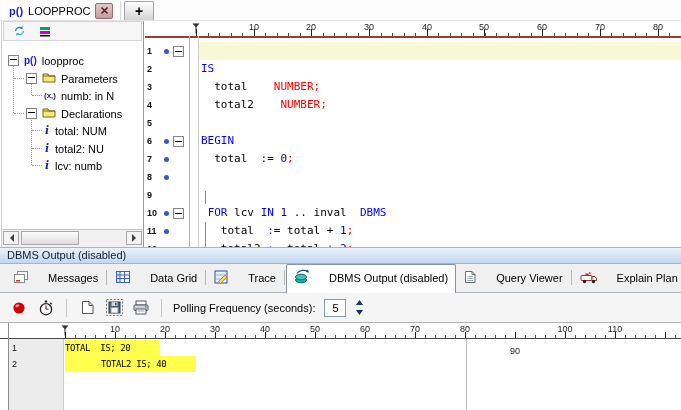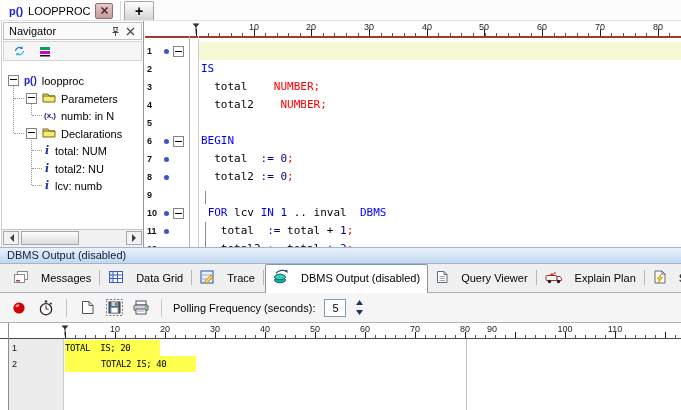--- a/index.html
+++ b/index.html
@@ -81,21 +81,21 @@
 
   
   .dbms-header{position:absolute;left:0;top:247px;width:681px;height:17px;box-sizing:border-box;
                background:linear-gradient(#e9f2fc,#c2d7ee);border-top:1px solid #9fb6cc;
                border-bottom:1px solid #9fb6cc;line-height:15px;padding-left:7px;color:#121e30;}
 
   
   .bottom-tabs{position:absolute;left:0;top:264px;width:681px;height:29px;background:#f0f0f0;
                border-bottom:1px solid #a8b2bc;box-sizing:border-box;display:flex;align-items:flex-end;
                padding-left:6px;}
-  .btab{display:flex;align-items:center;gap:12px;padding:4px 7px 6px 7px;position:relative;white-space:nowrap;margin-top:36px;}
+  .btab{display:flex;align-items:center;gap:19px;padding:4px 7px 6px 7px;position:relative;white-space:nowrap;margin-top:36px;}
   .btab.sel{background:#fff;border:1px solid #8796a4;border-bottom:none;border-radius:2px 2px 0 0;
             margin-bottom:-1px;padding-bottom:7px;z-index:2;}
   .tabsep{width:1px;height:15px;background:#b6b6b6;margin:0 1px 7px 1px;flex:none;}
 
   
   .out-toolbar{position:absolute;left:0;top:293px;width:681px;height:30px;background:#f5f5f5;
                border-bottom:1px solid #b4b4b4;box-sizing:border-box;display:flex;align-items:center;
                gap:5px;padding-left:8px;}
   .tbtn{width:22px;height:22px;display:flex;align-items:center;justify-content:center;}
   .tsep{width:1px;height:18px;background:#c6c6c6;margin:0 4px;}
@@ -133,34 +133,20 @@
             <path d="M1.5 1.5l6 6M7.5 1.5l-6 6" stroke="#5d1f1f" stroke-width="1.6"></path>
           </svg>
       </span>
     </div>
     <div class="plus-tab">+</div>
   </div>
 
   <div class="main">
 
     <div class="navigator">
-      <div class="nav-header">
-        <span class="nav-title">Navigator</span>
-        <span class="nav-hbtn">
-          <svg width="11" height="11" viewBox="0 0 11 11">
-              <path d="M3 1.5h5M4 1.5v4h3v-4M2.5 6.5h6" stroke="#4a4a5a" fill="none"></path>
-              <line x1="5.5" y1="6.5" x2="5.5" y2="10" stroke="#4a4a5a"></line>
-            </svg>
-        </span>
-        <span class="nav-hbtn">
-          <svg width="9" height="9" viewBox="0 0 9 9">
-              <path d="M1 1l7 7M8 1l-7 7" stroke="#444" stroke-width="1.2"></path>
-            </svg>
-        </span>
-      </div>
       <div class="nav-toolbar">
         <span class="nav-tbtn">
           <svg width="13" height="12" viewBox="0 0 13 12">
               <path d="M2.5 6a4 4 0 0 1 6.8-2.4" fill="none" stroke="#2d7dd2" stroke-width="1.4"></path>
               <path d="M9.5 1v3h-3z" fill="#2d7dd2"></path>
               <path d="M10.5 6a4 4 0 0 1-6.8 2.4" fill="none" stroke="#35b5e5" stroke-width="1.4"></path>
               <path d="M3.5 11V8h3z" fill="#35b5e5"></path>
             </svg>
         </span>
         <span class="nav-tbtn">
@@ -282,21 +268,20 @@
           <span class="code"><span class="k">BEGIN</span></span>
         </div>
         <div class="cl">
           <span class="ln">7</span>
           <span class="dot"></span>
           <span class="code"><span class="pl">  total  </span><span class="nv">:= 0</span><span class="rd">;</span></span>
         </div>
         <div class="cl">
           <span class="ln">8</span>
           <span class="dot"></span>
-          <span class="code"><span class="pl">  total2 </span><span class="nv">:= 0</span><span class="rd">;</span></span>
         </div>
         <div class="cl">
           <span class="ln">9</span>
         </div>
         <div class="cl">
           <span class="ln">10</span>
           <span class="dot"></span>
           <span class="fold"></span>
           <span class="code"><span class="pl"> </span><span class="k">FOR</span><span class="pl"> lcv </span><span class="k">IN</span><span class="pl"> </span><span class="nv">1</span><span class="pl"> .. inval  </span><span class="k">DBMS</span></span>
         </div>
@@ -450,21 +435,21 @@
           </svg>
       </span>
       <span class="rlabel" style="left:115px;">10</span>
       <span class="rlabel" style="left:165px;">20</span>
       <span class="rlabel" style="left:215px;">30</span>
       <span class="rlabel" style="left:265px;">40</span>
       <span class="rlabel" style="left:315px;">50</span>
       <span class="rlabel" style="left:365px;">60</span>
       <span class="rlabel" style="left:415px;">70</span>
       <span class="rlabel" style="left:465px;">80</span>
-      <span class="rlabel" style="left:492px;">90</span>
+      <span class="rlabel" style="left:515px;margin-top:22px;">90</span>
       <span class="rlabel" style="left:565px;">100</span>
       <span class="rlabel" style="left:615px;">110</span>
       <span class="rlabel" style="left:664px;margin-left:31px;">120</span>
     </div>
     <div class="out-frame"></div>
     <div class="out-gutter">
       <span class="out-ln" style="top:1px;">1</span>
       <span class="out-ln" style="top:17px;">2</span>
     </div>
     <div class="out-vline"></div>

